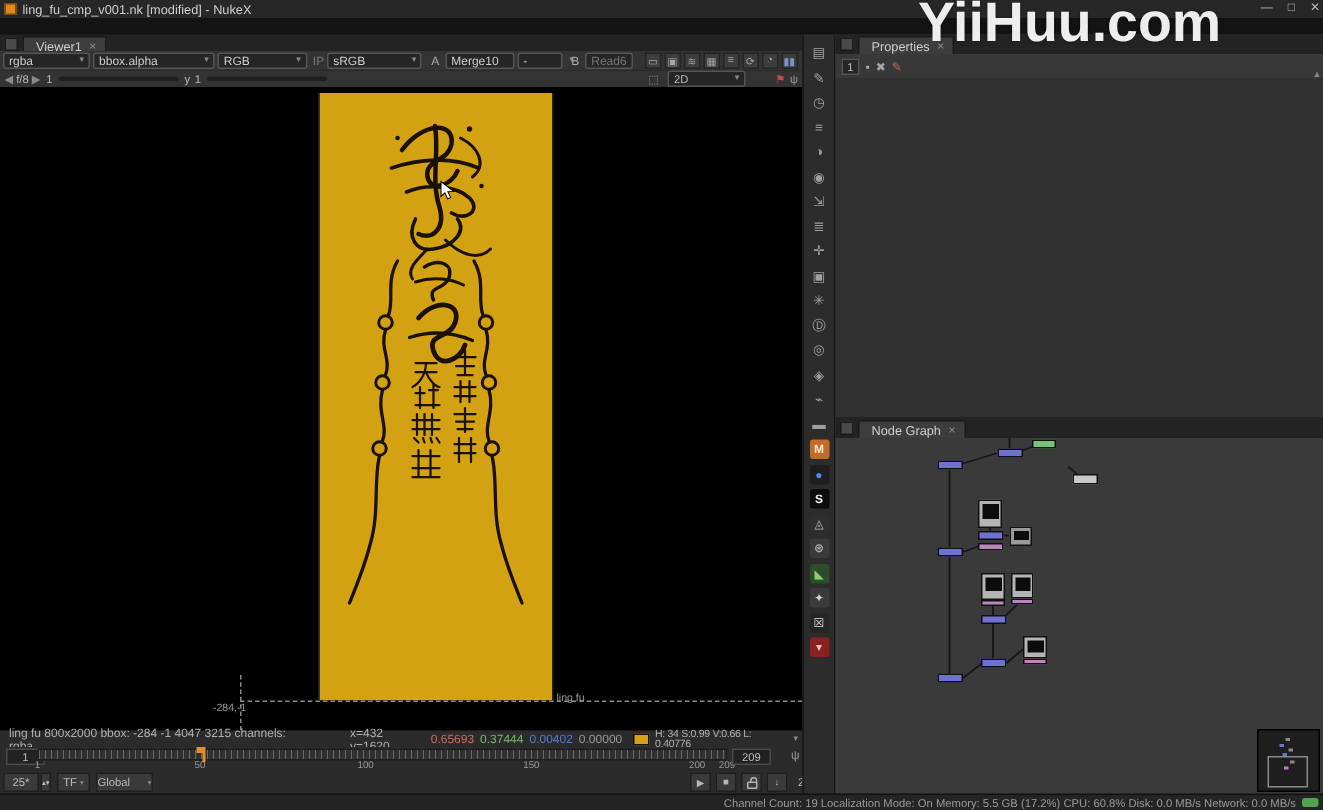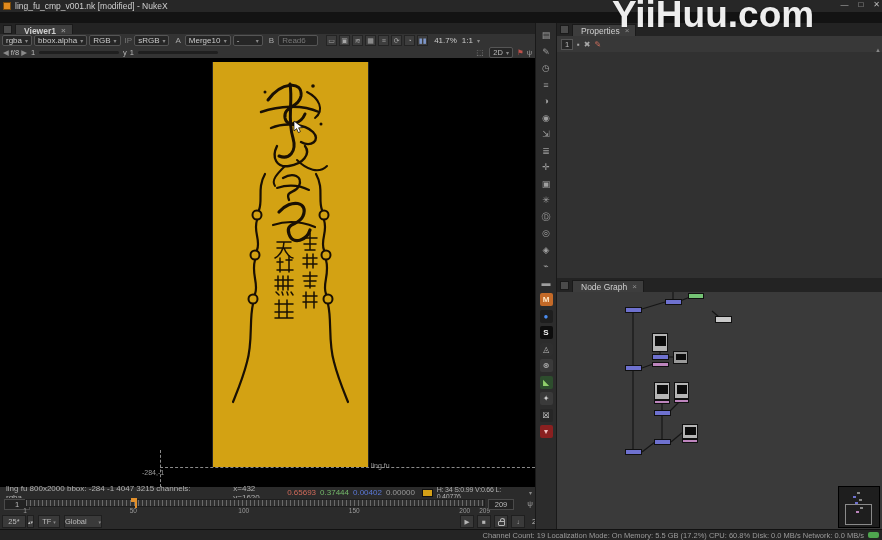--- a/index.html
+++ b/index.html
@@ -22,21 +22,21 @@
   .tabbar { position:absolute; background:#232323; display:flex; align-items:flex-end; }
   .panelbtn { width:9px; height:9px; background:#4a4a4a; border:1px solid #1a1a1a; margin:0 3px 2px 3px; }
   .tab { background:#3d3d3d; color:#cfcfcf; font-size:8.5px; padding:2px 6px 2px 8px;
     border:1px solid #1a1a1a; border-bottom:none; display:flex; gap:5px; align-items:center; height:12px; }
   .tab .x { color:#909090; font-size:8px; }
 
   
   .vtb1 { position:absolute; left:0; top:34px; width:535px; height:13px; background:#333;
     display:flex; align-items:center; font-size:8px; color:#ccc; }
   .dd { background:#262626; border:1px solid #555; border-radius:2px; height:11px;
-    display:inline-flex; align-items:center; padding:0 3px; margin-left:2px; white-space:nowrap; }
+    display:inline-flex; align-items:flex-start; padding:0 3px; margin-left:2px; white-space:nowrap;gap:28px; }
   .dd .car { color:#8a8a8a; font-size:6px; margin-left:3px; }
   .dim { color:#777; }
   .ablbl { margin:0 2px 0 6px; color:#aaa; }
   .vicons { display:flex; gap:2px; margin-left:8px; }
   .vic { width:11px; height:11px; background:#3d3d3d; border:1px solid #242424; color:#a8a8a8;
     font-size:7px; display:flex; align-items:center; justify-content:center; }
   .vic.pause { color:#7d96c8; font-weight:bold; }
   .vtb2 { position:absolute; left:0; top:47px; width:535px; height:11px; background:#333;
     display:flex; align-items:center; font-size:7.5px; color:#bbb; }
   .slider { height:3px; background:#1f1f1f; border-radius:2px; width:80px; margin:0 4px; }
@@ -133,21 +133,21 @@
     <span class="wincontrols">
       <span>—</span>
       <span>□</span>
       <span>✕</span>
     </span>
   </div>
 
 
   <div class="watermark">YiiHuu.com</div>
 
-  <div class="tabbar" style="left:0;top:23px;width:535px;height:13px;font-weight:bold;">
+  <div class="tabbar" style="left:0;top:23px;width:535px;height:13px;">
     <span class="panelbtn"></span>
     <span class="tab">
       <span>Viewer1</span>
       <span class="x">×</span>
     </span>
   </div>
 
   <div class="vtb1">
     <span class="dd">
         <span>rgba</span>
@@ -197,21 +197,21 @@
   <div class="vtb2">
     <span style="margin-left:3px;color:#8a8a8a;">◀</span>
     <span style="margin:0 2px;">f/8</span>
     <span style="color:#8a8a8a;">▶</span>
     <span style="margin-left:4px;">1</span>
     <span class="slider"></span>
     <span>y</span>
     <span style="margin-left:3px;">1</span>
     <span class="slider"></span>
     <span style="margin-left:auto;margin-right:4px;color:#9a9a9a;">⬚</span>
-    <span class="dd" style="margin-right:4px;">
+    <span class="dd" style="margin-right:20px;">
         <span>2D</span>
         <span class="car">▾</span>
       </span>
     <span style="color:#c0504a;margin-right:3px;">⚑</span>
     <span style="color:#9a9a9a;margin-right:3px;">ψ</span>
   </div>
 
   <div class="canvas">
     <div class="fmtline" style="left:212px;"></div>
     <div class="fmtline" style="left:368px;"></div>

